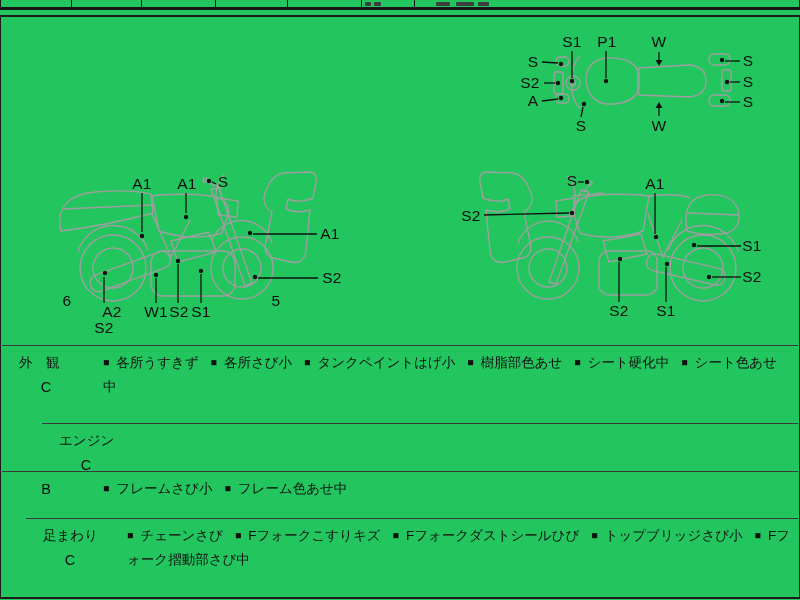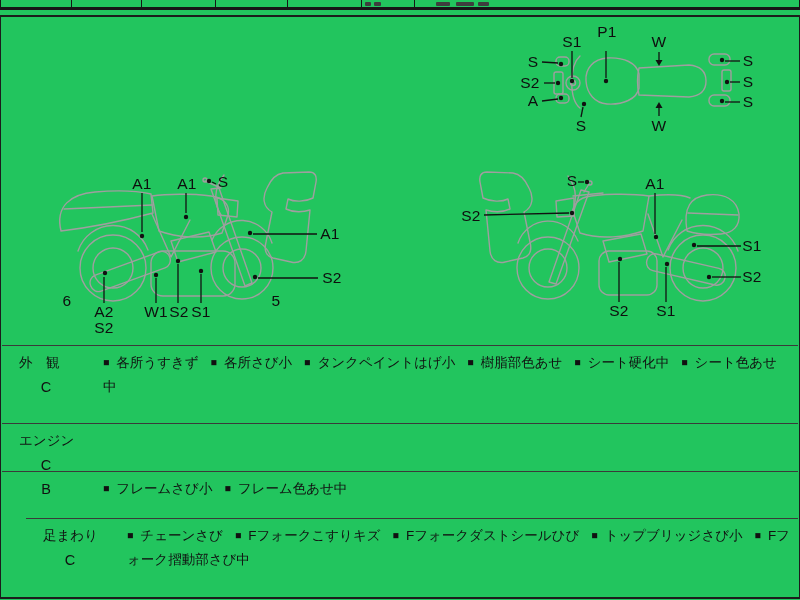--- a/index.html
+++ b/index.html
@@ -21,21 +21,21 @@
   
   svg.art{position:absolute;left:0;top:0;pointer-events:none;}
   #diagram-labels{position:absolute;left:0;top:0;width:800px;height:600px;pointer-events:none;}
   .diag-label{position:absolute;transform:translate(-50%,-50%);font-size:15.5px;
               font-weight:500;color:#0e0e0e;white-space:nowrap;letter-spacing:0.2px;}
 
   
   #condition-rows{position:absolute;left:2px;right:2px;top:345px;}
   .c-row{display:flex;border-top:1.2px solid #3a3a3a;box-sizing:border-box;padding-top:5px;}
   .c-row:nth-child(1){height:78px;}
-  .c-row:nth-child(2){height:48px;}
+  .c-row:nth-child(2){height:48px;margin-left:40px;}
   .c-row:nth-child(3){height:47px;}
   .c-row:nth-child(4){height:76px;margin-left:24px;}
   .c-labelcol{width:101px;flex:none;}
   .c-label{padding-left:17px;font-size:13.5px;line-height:24px;}
   .c-grade{width:88px;text-align:center;font-size:14.5px;line-height:24px;}
   .c-items{flex:1;font-size:13.5px;line-height:24px;padding-right:4px;}
   .c-item{margin-right:12px;white-space:normal;}
   .sq{font-size:10.5px;margin-right:7px;position:relative;top:-1px;}
 </style>
 </head>
@@ -185,37 +185,37 @@
         <circle cx="572" cy="213" r="2.2"></circle>
       <circle cx="694" cy="245" r="2.2"></circle>
         <circle cx="709" cy="277" r="2.2"></circle>
       <circle cx="620" cy="259" r="2.2"></circle>
         <circle cx="667" cy="264" r="2.2"></circle>
     </g>
   </svg>
 
   <div id="diagram-labels">
       <div class="diag-label" style="left: 572px; top: 42px;">S1</div>
-      <div class="diag-label" style="left: 607px; top: 32px;">P1</div>
+      <div class="diag-label" style="left: 607px; top: 42px;">P1</div>
       <div class="diag-label" style="left: 659px; top: 42px;">W</div>
       <div class="diag-label" style="left: 748px; top: 61px;">S</div>
       <div class="diag-label" style="left: 748px; top: 82px;">S</div>
       <div class="diag-label" style="left: 748px; top: 102px;">S</div>
       <div class="diag-label" style="left: 533px; top: 62px;">S</div>
       <div class="diag-label" style="left: 530px; top: 83px;">S2</div>
       <div class="diag-label" style="left: 533px; top: 101px;">A</div>
       <div class="diag-label" style="left: 581px; top: 126px;">S</div>
       <div class="diag-label" style="left: 659px; top: 126px;">W</div>
       <div class="diag-label" style="left: 142px; top: 184px;">A1</div>
       <div class="diag-label" style="left: 187px; top: 184px;">A1</div>
       <div class="diag-label" style="left: 223px; top: 182px;">S</div>
       <div class="diag-label" style="left: 330px; top: 234px;">A1</div>
       <div class="diag-label" style="left: 332px; top: 278px;">S2</div>
       <div class="diag-label" style="left: 67px; top: 301px;">6</div>
-      <div class="diag-label" style="left: 104px; top: 312px;">A2</div>
+      <div class="diag-label" style="left: 112px; top: 312px;">A2</div>
       <div class="diag-label" style="left: 104px; top: 328px;">S2</div>
       <div class="diag-label" style="left: 156px; top: 312px;">W1</div>
       <div class="diag-label" style="left: 179px; top: 312px;">S2</div>
       <div class="diag-label" style="left: 201px; top: 312px;">S1</div>
       <div class="diag-label" style="left: 276px; top: 301px;">5</div>
       <div class="diag-label" style="left: 572px; top: 181px;">S</div>
       <div class="diag-label" style="left: 655px; top: 184px;">A1</div>
       <div class="diag-label" style="left: 471px; top: 216px;">S2</div>
       <div class="diag-label" style="left: 752px; top: 246px;">S1</div>
       <div class="diag-label" style="left: 752px; top: 277px;">S2</div>

